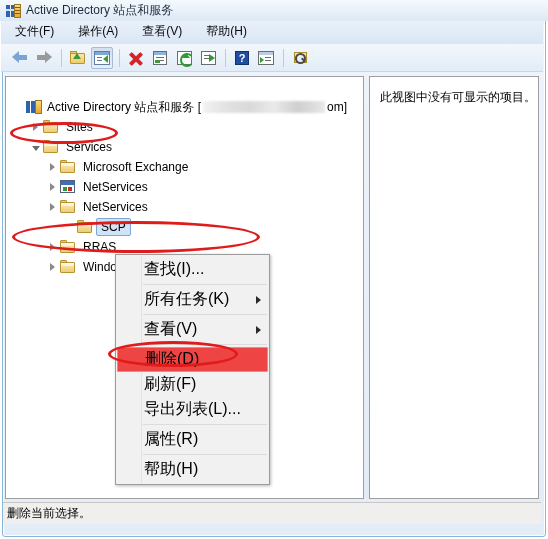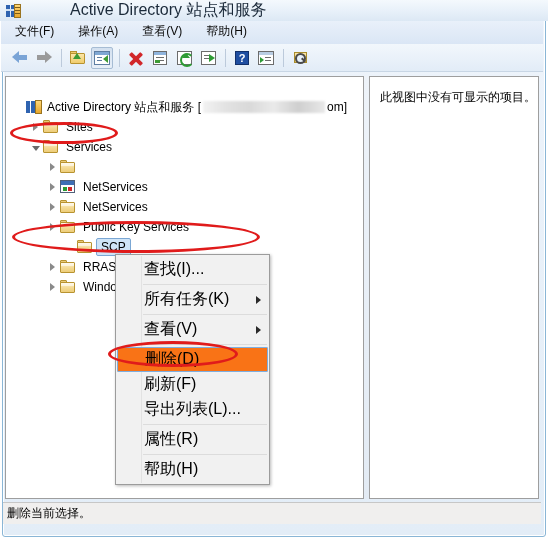--- a/index.html
+++ b/index.html
@@ -62,25 +62,24 @@
   .title-icon .srv {
     position:absolute; left:8px; top:1px; width:7px; height:14px;
     background: linear-gradient(180deg,#ffd879 0%, #e8a72c 100%);
     border: 1px solid #9a7420;
     box-sizing: border-box;
   }
   .title-icon .srv-line {
     position:absolute; left:9px; width:5px; height:1px; background:#7d5d18;
   }
   .title-text {
-    font-size: 16px;
+    font-size: 12px;
     color: #1b2a3a;
     white-space: nowrap;
     letter-spacing: 0px;
-    margin-left: 44px;
   }
 
   
   .menubar {
     position: absolute;
     left: 1px; top: 21px;
     width: 542px;
     height: 23px;
     box-sizing: border-box;
     background: linear-gradient(180deg,#e9f0fa 0%, #dae6f5 100%);
@@ -400,21 +399,21 @@
     display: flex;
     align-items: center;
     padding-left: 28px;
     font-size: 16px;
     color: #000;
     box-sizing: border-box;
     z-index: 2;
     white-space: nowrap;
   }
   .ctx-item.highlight {
-    background: #f97316;
+    background: #ef4444;
     border: 1px solid #7daee0;
     margin: 0 1px;
     padding-left: 27px;
     border-radius: 1px;
   }
   .ctx-sub {
     position: absolute;
     right: 8px;
     width: 0; height: 0;
     border-top: 4px solid transparent;
@@ -609,20 +608,21 @@
           <div class="expander">
               <div class="tri-collapsed"></div>
             </div>
           <div class="node-icon">
               <div class="fld-ico">
                 <div class="tabb"></div>
                 <div class="body"></div>
                 <div class="shine"></div>
               </div>
             </div>
+          <span class="node-label-wrap"><span class="node-label">Microsoft Exchange</span></span>
         </div>
 
         <div class="tree-row indent-3">
           <div class="expander">
               <div class="tri-collapsed"></div>
             </div>
           <div class="node-icon">
               <div class="msmq-ico">
                 <div class="top"></div>
                 <div class="sq"></div>
@@ -639,72 +639,59 @@
           <div class="node-icon">
               <div class="fld-ico">
                 <div class="tabb"></div>
                 <div class="body"></div>
                 <div class="shine"></div>
               </div>
             </div>
           <span class="node-label-wrap"><span class="node-label">NetServices</span></span>
         </div>
 
-        <div class="tree-row indent-3">
-          <div class="expander">
-              <div class="tri-collapsed"></div>
-            </div>
+
+
+        <div class="tree-row indent-4 selected">
+          <div class="expander"></div>
           <div class="node-icon">
               <div class="fld-ico">
                 <div class="tabb"></div>
                 <div class="body"></div>
                 <div class="shine"></div>
               </div>
             </div>
-          <span class="node-label-wrap"><span class="node-label">Public Key Services</span></span>
-        </div>
-
-
-        <div class="tree-row indent-4 selected">
-          <div class="expander"></div>
+          <span class="node-label-wrap"><span class="node-label">SCP</span></span>
+        </div>
+
+        <div class="tree-row indent-3">
+          <div class="expander">
+              <div class="tri-collapsed"></div>
+            </div>
           <div class="node-icon">
               <div class="fld-ico">
                 <div class="tabb"></div>
                 <div class="body"></div>
                 <div class="shine"></div>
               </div>
             </div>
-          <span class="node-label-wrap"><span class="node-label">SCP</span></span>
+          <span class="node-label-wrap"><span class="node-label">RRAS</span></span>
         </div>
 
         <div class="tree-row indent-3">
           <div class="expander">
               <div class="tri-collapsed"></div>
             </div>
           <div class="node-icon">
               <div class="fld-ico">
                 <div class="tabb"></div>
                 <div class="body"></div>
                 <div class="shine"></div>
               </div>
             </div>
-          <span class="node-label-wrap"><span class="node-label">RRAS</span></span>
-        </div>
-
-        <div class="tree-row indent-3">
-          <div class="expander">
-              <div class="tri-collapsed"></div>
-            </div>
-          <div class="node-icon">
-              <div class="fld-ico">
-                <div class="tabb"></div>
-                <div class="body"></div>
-                <div class="shine"></div>
-              </div>
-            </div>
           <span class="node-label-wrap"><span class="node-label">Windows NT</span></span>
         </div>
 
       </div>
     </div>
 
     <div class="splitter"></div>
 
     <div class="pane list-pane">
       <div class="list-empty-text">此视图中没有可显示的项目。</div>

